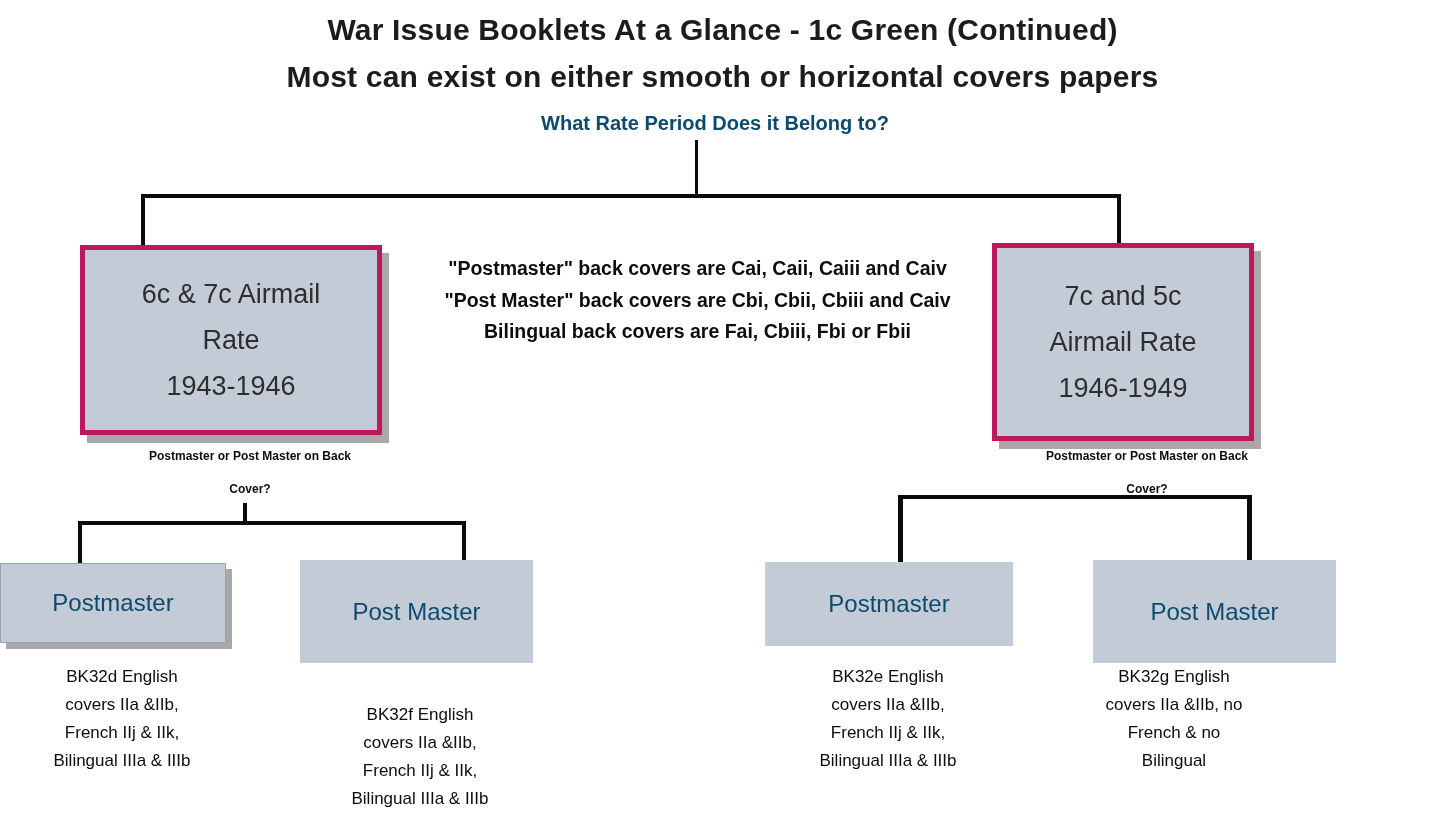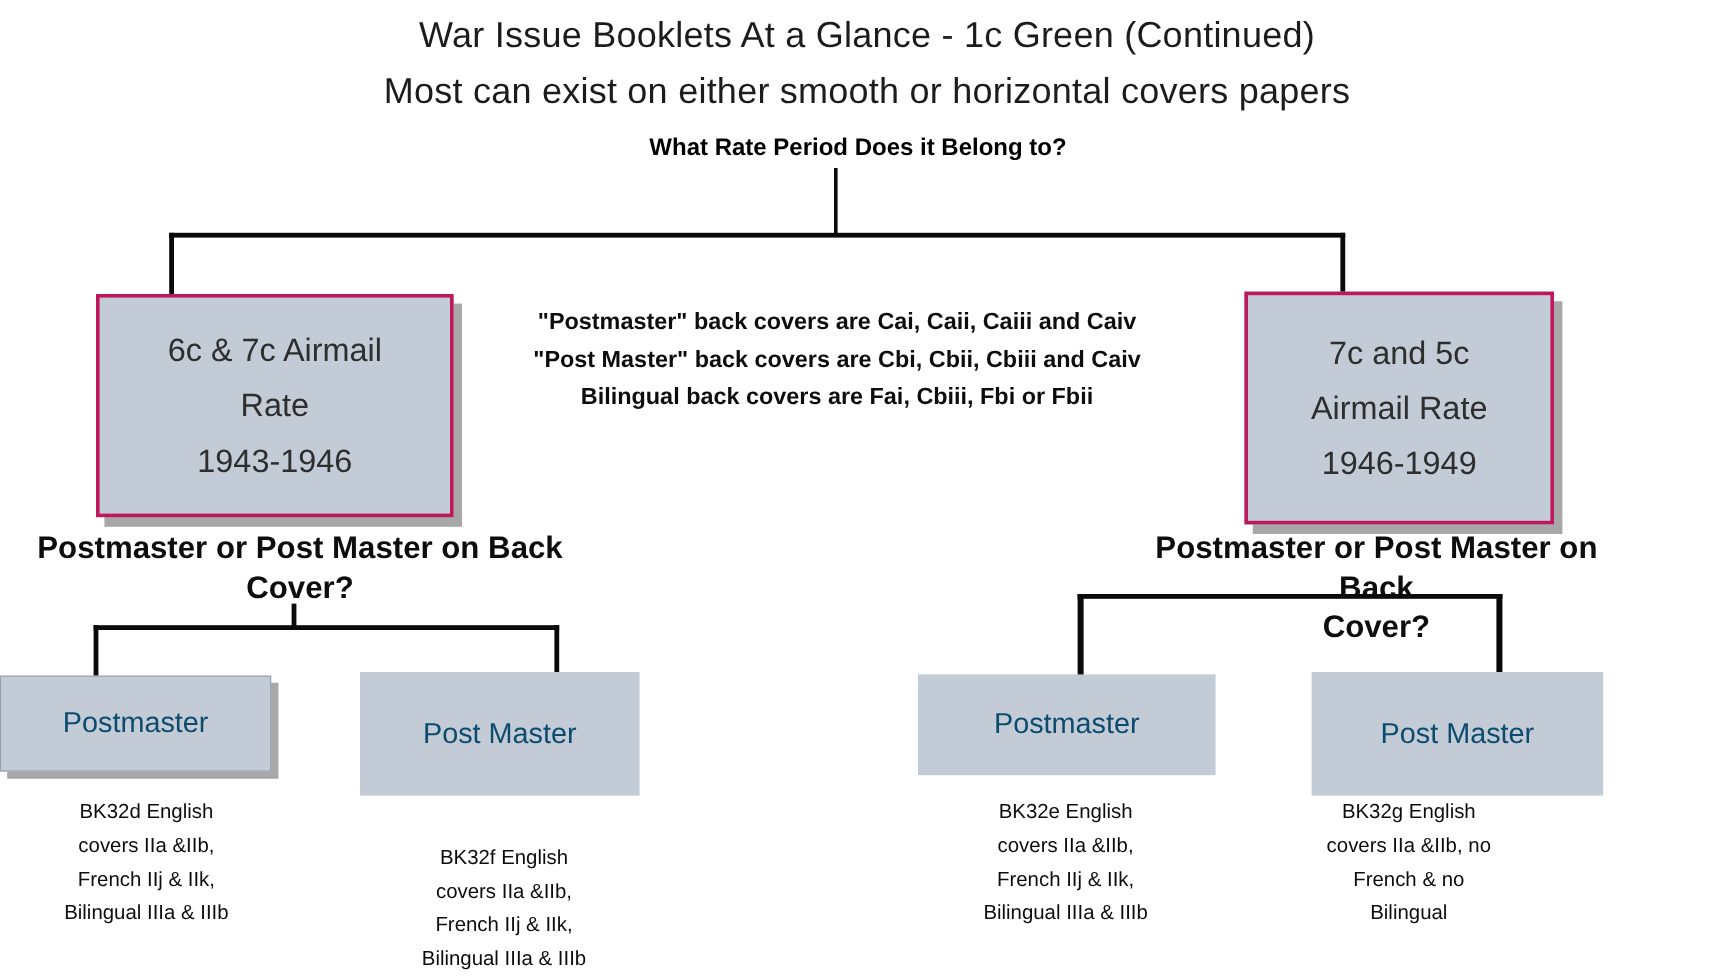--- a/index.html
+++ b/index.html
@@ -20,41 +20,42 @@
 
   .title {
     position: absolute;
     left: 0; top: 6px;
     width: 1445px;
     text-align: center;
     font-size: 30px;
     line-height: 47px;
     color: #1c1c1c;
     letter-spacing: 0.2px;
+    font-weight: bold;
   }
 
   .root-question {
     position: absolute;
     left: 0; top: 112px;
     width: 1430px;
     text-align: center;
     font-weight: bold;
     font-size: 20px;
-    color: #000000;
+    color: #0c4a6e;
   }
 
   .line {
     position: absolute;
     background: #0a0a0a;
   }
 
   .rate-box {
     position: absolute;
     background: #c3ccd6;
-    border: 3px solid #be185d;
+    border: 5px solid #be185d;
     box-shadow: 7px 8px 0 #a8a8a8;
     display: flex;
     align-items: center;
     justify-content: center;
     text-align: center;
     font-size: 27px;
     line-height: 46px;
     color: #2e2e2e;
   }
   .leaf-box {
@@ -80,21 +81,21 @@
     font-weight: bold;
     font-size: 19.5px;
     line-height: 31.5px;
     color: #0d0d0d;
   }
 
   .sub-question {
     position: absolute;
     text-align: center;
     font-weight: bold;
-    font-size: 26px;
+    font-size: 12px;
     line-height: 33px;
     color: #0d0d0d;
   }
   .sub-question.left  { left: 20px;  top: 440px; width: 460px; }
   .sub-question.right { left: 937px; top: 440px; width: 420px; }
 
   .leaf-note {
     position: absolute;
     width: 224px;
     text-align: center;
@@ -117,21 +118,21 @@
   <div class="root-question">What Rate Period Does it Belong to?</div>
 
   <div class="line" style="left:695px; top:140px; width:3px; height:57px;"></div>
   <div class="line" style="left:141px; top:194px; width:980px; height:4px;"></div>
   <div class="line" style="left:141px; top:194px; width:4px; height:54px;"></div>
   <div class="line" style="left:1117px; top:194px; width:4px; height:52px;"></div>
 
   <div class="rate-box pre" style="left:80px; top:245px; width:292px; height:180px;">6c &amp; 7c Airmail
 Rate
 1943-1946</div>
-  <div class="rate-box pre" style="left:1037px; top:243px; width:252px; height:188px;">7c and 5c
+  <div class="rate-box pre" style="left:992px; top:243px; width:252px; height:188px;">7c and 5c
 Airmail Rate
 1946-1949</div>
 
   <div class="center-note">
     <div>"Postmaster" back covers are Cai, Caii, Caiii and Caiv</div>
     <div>"Post Master" back covers are Cbi, Cbii, Cbiii and Caiv</div>
     <div>Bilingual back covers are Fai, Cbiii, Fbi or Fbii</div>
   </div>
 
   <div class="sub-question left pre">Postmaster or Post Master on Back

